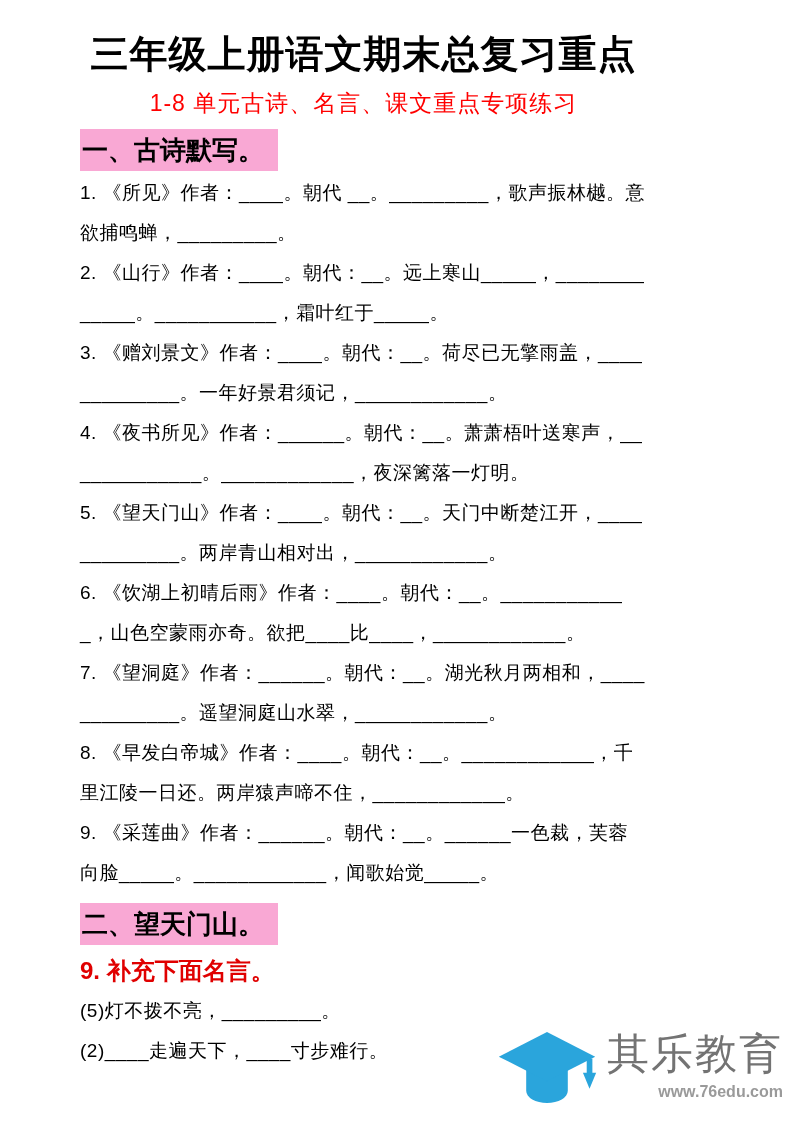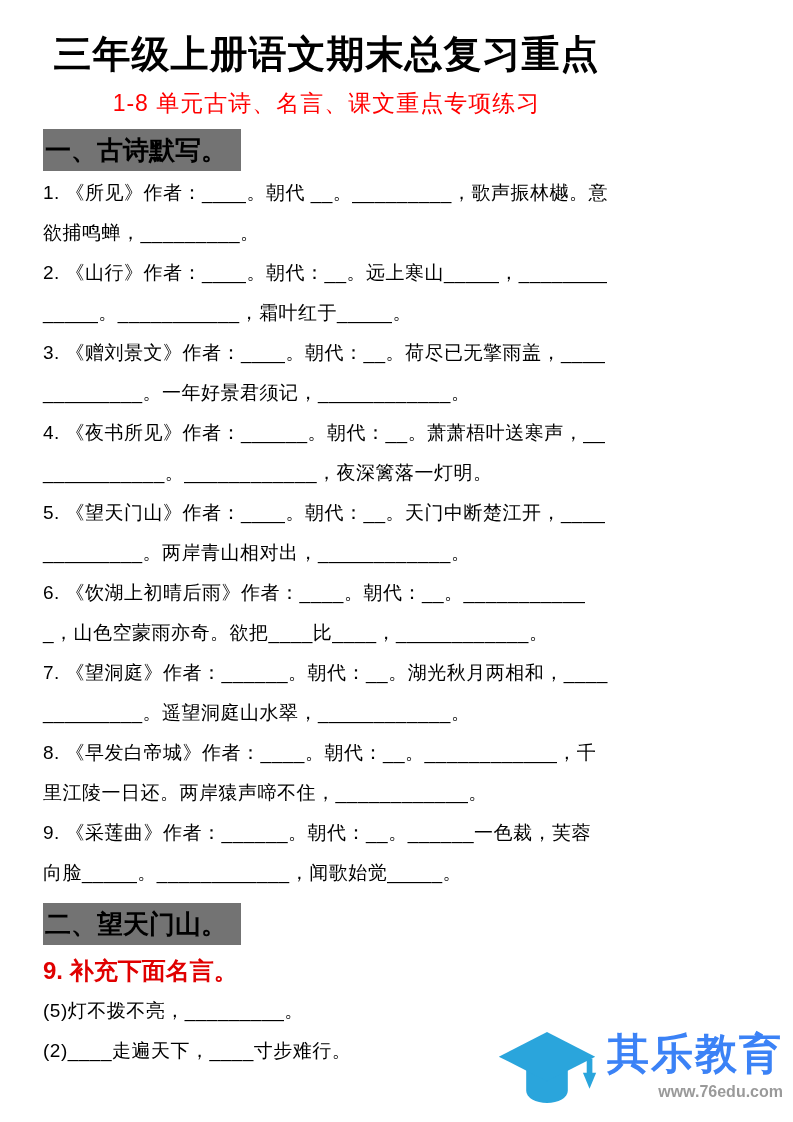--- a/index.html
+++ b/index.html
@@ -12,20 +12,21 @@
     height: 1122px;
     position: relative;
     overflow: hidden;
     font-family: "Liberation Sans", sans-serif;
     color: #000000;
   }
   .page {
     box-sizing: border-box;
     width: 648px;
     padding: 30px 38px 0 43px;
+    margin-left: 37px;
   }
   .title {
     margin: 0;
     text-align: center;
     font-size: 38px;
     font-weight: 900;
     letter-spacing: 1px;
     line-height: 48px;
   }
   .subtitle {
@@ -35,21 +36,21 @@
     font-size: 23px;
     font-weight: normal;
     letter-spacing: 1px;
   }
   .sec-head-row {
     margin-top: 10px;
     line-height: 38px;
   }
   .sec-head {
     display: inline-block;
-    background: #737373;
+    background: #f9a8d4;
     color: #000000;
     font-size: 26px;
     font-weight: bold;
     padding: 2px 14px 2px 2px;
   }
   .para {
     margin: 0;
     font-size: 19px;
     line-height: 40px;
     letter-spacing: 0.5px;
@@ -73,23 +74,23 @@
     width: 104px;
     height: 92px;
     margin-right: 8px;
     display: inline-block;
   }
   .cap svg { width: 100%; height: 100%; }
   .brand-text {
     text-align: right;
   }
   .brand-name {
-    color: #3b82f6;
+    color: #737373;
     font-size: 42px;
-    font-weight: 700;
+    font-weight: 400;
     letter-spacing: 2px;
     line-height: 48px;
   }
   .brand-url {
     color: #9a9a9a;
     font-size: 16px;
     font-weight: bold;
     line-height: 28px;
   }
 </style>

